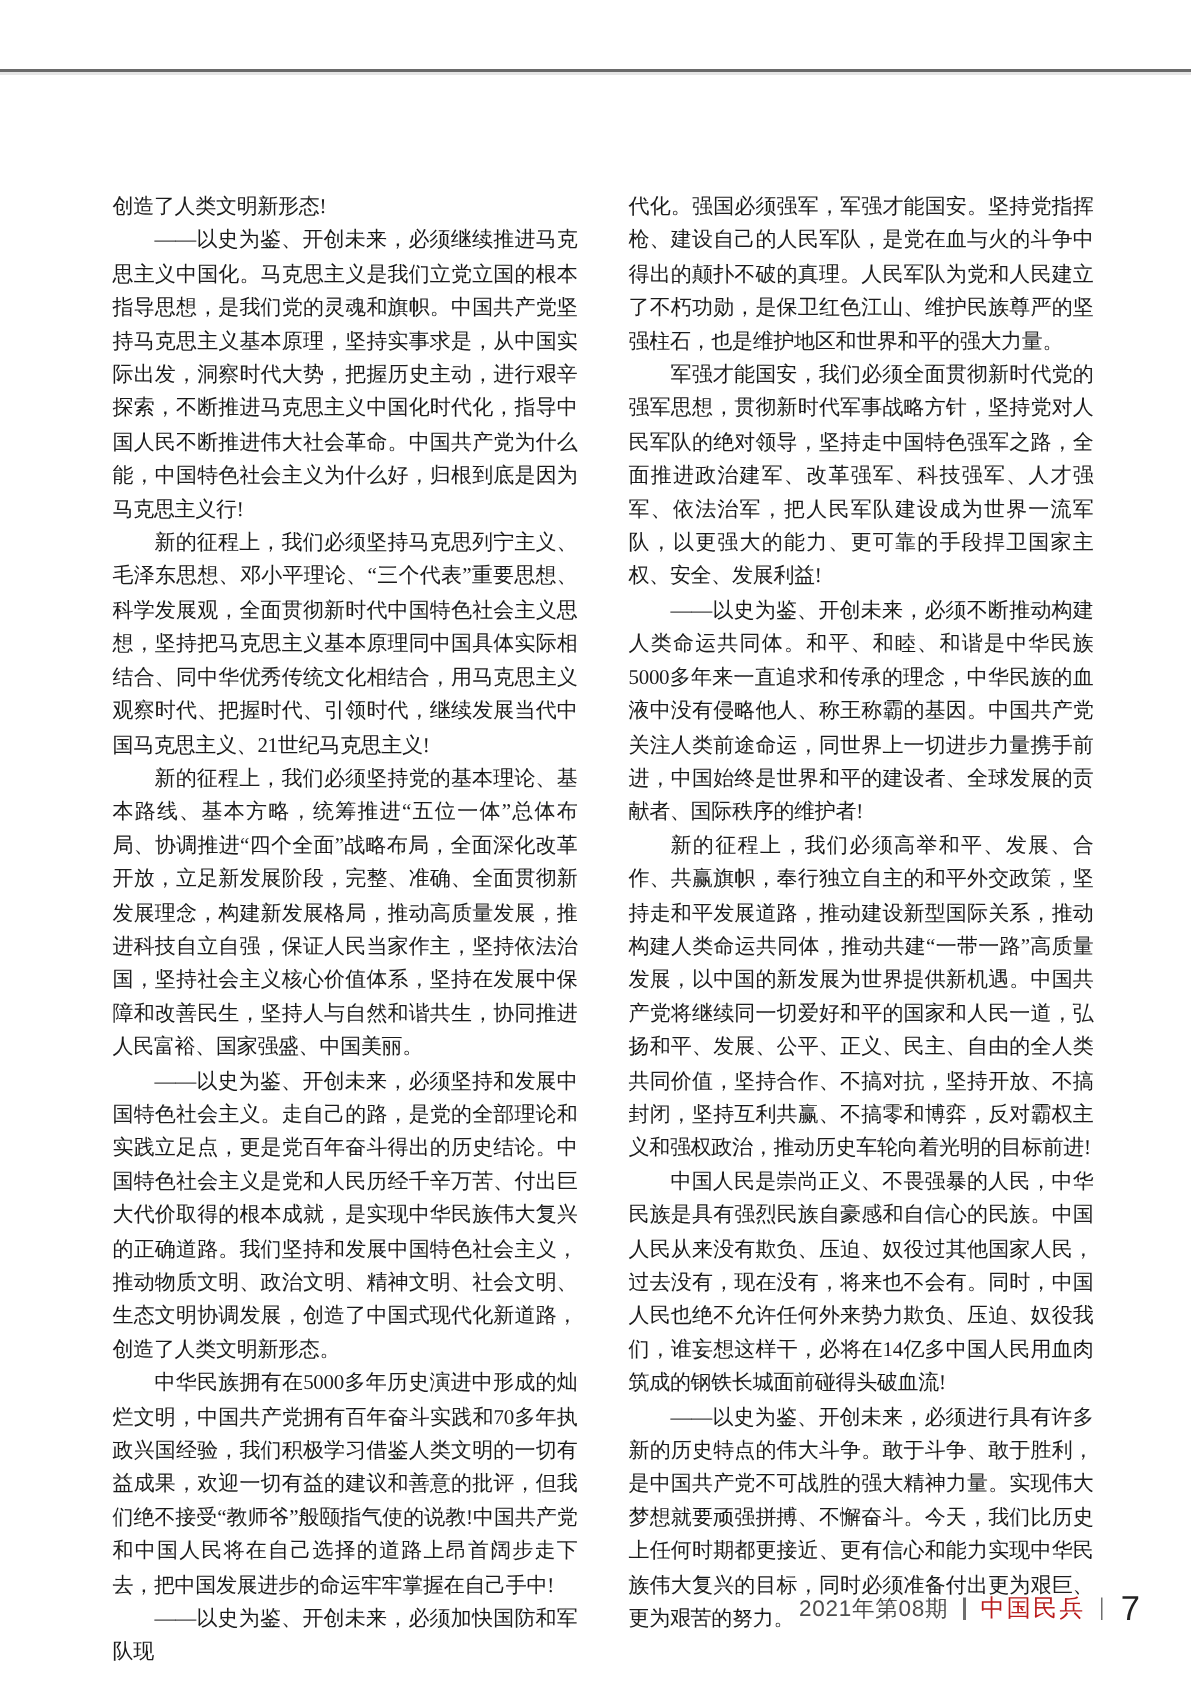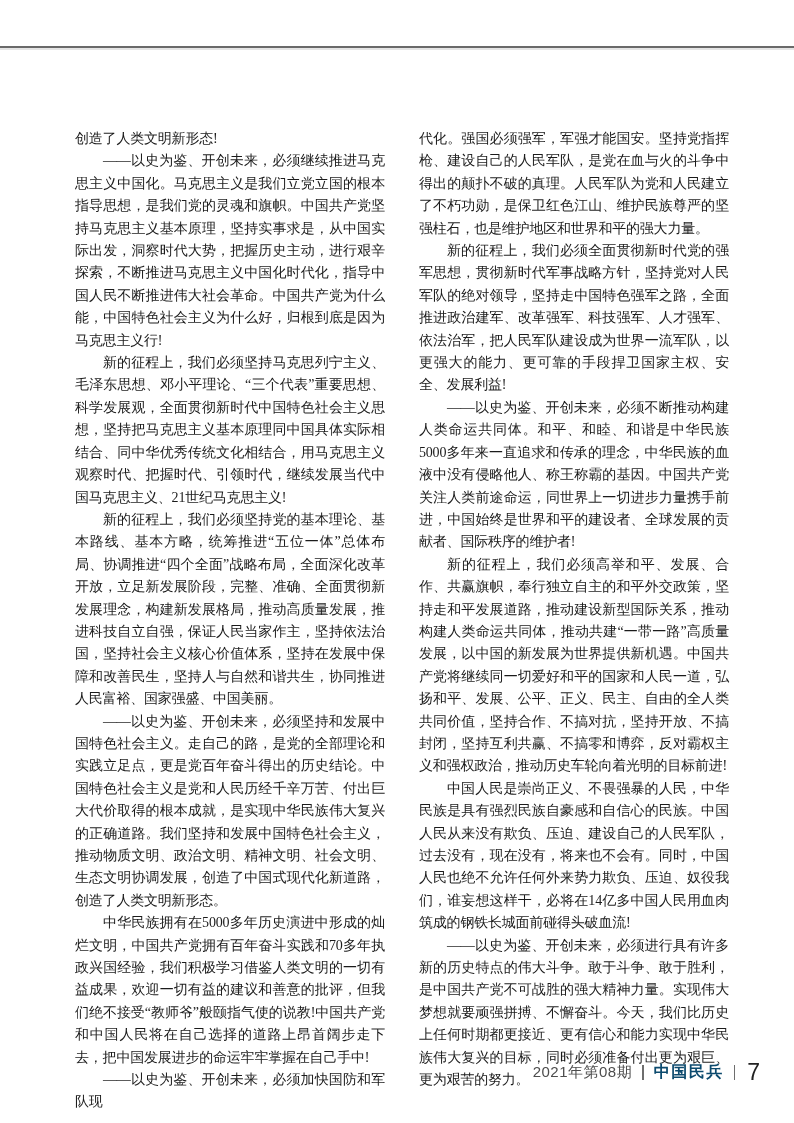--- a/index.html
+++ b/index.html
@@ -31,21 +31,21 @@
     font-family:"Liberation Sans","DejaVu Sans",sans-serif;
   }
   .footer .issue{
     font-size:15px;color:#4d4d4d;letter-spacing:0.5px;
   }
   .footer .vbar{
     width:1.5px;height:15px;background:#6e6e6e;
     margin:0 10px;flex:none;
   }
   .footer .magazine{
-    font-size:16px;font-weight:bold;color:#0c4a6e;letter-spacing:1.5px;
+    font-size:16px;font-weight:normal;color:#b91c1c;letter-spacing:1.5px;
   }
   .footer .pagenum{
     font-size:23px;color:#222222;font-weight:500;
     margin-left:2px;
   }
 </style>
 </head>
 <body>
 
 <div class="page" style="--ink: #1b1b1b; --rule: #6a6a6a; --paper: #ffffff;">
@@ -57,24 +57,24 @@
     <p>——以史为鉴、开创未来，必须继续推进马克思主义中国化。马克思主义是我们立党立国的根本指导思想，是我们党的灵魂和旗帜。中国共产党坚持马克思主义基本原理，坚持实事求是，从中国实际出发，洞察时代大势，把握历史主动，进行艰辛探索，不断推进马克思主义中国化时代化，指导中国人民不断推进伟大社会革命。中国共产党为什么能，中国特色社会主义为什么好，归根到底是因为马克思主义行!</p>
     <p>新的征程上，我们必须坚持马克思列宁主义、毛泽东思想、邓小平理论、“三个代表”重要思想、科学发展观，全面贯彻新时代中国特色社会主义思想，坚持把马克思主义基本原理同中国具体实际相结合、同中华优秀传统文化相结合，用马克思主义观察时代、把握时代、引领时代，继续发展当代中国马克思主义、21世纪马克思主义!</p>
     <p>新的征程上，我们必须坚持党的基本理论、基本路线、基本方略，统筹推进“五位一体”总体布局、协调推进“四个全面”战略布局，全面深化改革开放，立足新发展阶段，完整、准确、全面贯彻新发展理念，构建新发展格局，推动高质量发展，推进科技自立自强，保证人民当家作主，坚持依法治国，坚持社会主义核心价值体系，坚持在发展中保障和改善民生，坚持人与自然和谐共生，协同推进人民富裕、国家强盛、中国美丽。</p>
     <p>——以史为鉴、开创未来，必须坚持和发展中国特色社会主义。走自己的路，是党的全部理论和实践立足点，更是党百年奋斗得出的历史结论。中国特色社会主义是党和人民历经千辛万苦、付出巨大代价取得的根本成就，是实现中华民族伟大复兴的正确道路。我们坚持和发展中国特色社会主义，推动物质文明、政治文明、精神文明、社会文明、生态文明协调发展，创造了中国式现代化新道路，创造了人类文明新形态。</p>
     <p>中华民族拥有在5000多年历史演进中形成的灿烂文明，中国共产党拥有百年奋斗实践和70多年执政兴国经验，我们积极学习借鉴人类文明的一切有益成果，欢迎一切有益的建议和善意的批评，但我们绝不接受“教师爷”般颐指气使的说教!中国共产党和中国人民将在自己选择的道路上昂首阔步走下去，把中国发展进步的命运牢牢掌握在自己手中!</p>
     <p>——以史为鉴、开创未来，必须加快国防和军队现</p>
   </div>
 
   <div class="col col-right">
     <p class="cont">代化。强国必须强军，军强才能国安。坚持党指挥枪、建设自己的人民军队，是党在血与火的斗争中得出的颠扑不破的真理。人民军队为党和人民建立了不朽功勋，是保卫红色江山、维护民族尊严的坚强柱石，也是维护地区和世界和平的强大力量。</p>
-    <p>新的征程上，我们必须全面贯彻新时代党的强军思想，贯彻新时代军事战略方针，坚持党对人民军队的绝对领导，坚持走中国特色强军之路，全面推进政治建军、改革强军、科技强军、人才强军、依法治军，把人民军队建设成为世界一流军队，以更强大的能力、更可靠的手段捍卫国家主权、安全、发展利益!</p>
+    <p>军强才能国安，我们必须全面贯彻新时代党的强军思想，贯彻新时代军事战略方针，坚持党对人民军队的绝对领导，坚持走中国特色强军之路，全面推进政治建军、改革强军、科技强军、人才强军、依法治军，把人民军队建设成为世界一流军队，以更强大的能力、更可靠的手段捍卫国家主权、安全、发展利益!</p>
     <p>——以史为鉴、开创未来，必须不断推动构建人类命运共同体。和平、和睦、和谐是中华民族5000多年来一直追求和传承的理念，中华民族的血液中没有侵略他人、称王称霸的基因。中国共产党关注人类前途命运，同世界上一切进步力量携手前进，中国始终是世界和平的建设者、全球发展的贡献者、国际秩序的维护者!</p>
     <p>新的征程上，我们必须高举和平、发展、合作、共赢旗帜，奉行独立自主的和平外交政策，坚持走和平发展道路，推动建设新型国际关系，推动构建人类命运共同体，推动共建“一带一路”高质量发展，以中国的新发展为世界提供新机遇。中国共产党将继续同一切爱好和平的国家和人民一道，弘扬和平、发展、公平、正义、民主、自由的全人类共同价值，坚持合作、不搞对抗，坚持开放、不搞封闭，坚持互利共赢、不搞零和博弈，反对霸权主义和强权政治，推动历史车轮向着光明的目标前进!</p>
-    <p>中国人民是崇尚正义、不畏强暴的人民，中华民族是具有强烈民族自豪感和自信心的民族。中国人民从来没有欺负、压迫、建设自己的人民军队，过去没有，现在没有，将来也不会有。同时，中国人民也绝不允许任何外来势力欺负、压迫、奴役我们，谁妄想这样干，必将在14亿多中国人民用血肉筑成的钢铁长城面前碰得头破血流!</p>
+    <p>中国人民是崇尚正义、不畏强暴的人民，中华民族是具有强烈民族自豪感和自信心的民族。中国人民从来没有欺负、压迫、奴役过其他国家人民，过去没有，现在没有，将来也不会有。同时，中国人民也绝不允许任何外来势力欺负、压迫、奴役我们，谁妄想这样干，必将在14亿多中国人民用血肉筑成的钢铁长城面前碰得头破血流!</p>
     <p>——以史为鉴、开创未来，必须进行具有许多新的历史特点的伟大斗争。敢于斗争、敢于胜利，是中国共产党不可战胜的强大精神力量。实现伟大梦想就要顽强拼搏、不懈奋斗。今天，我们比历史上任何时期都更接近、更有信心和能力实现中华民族伟大复兴的目标，同时必须准备付出更为艰巨、更为艰苦的努力。</p>
   </div>
 
   <div class="footer">
     <span class="issue">2021年第08期</span>
     <span class="vbar"></span>
     <span class="magazine">中国民兵</span>
     <span class="vbar"></span>
     <span class="pagenum">7</span>
   </div>

